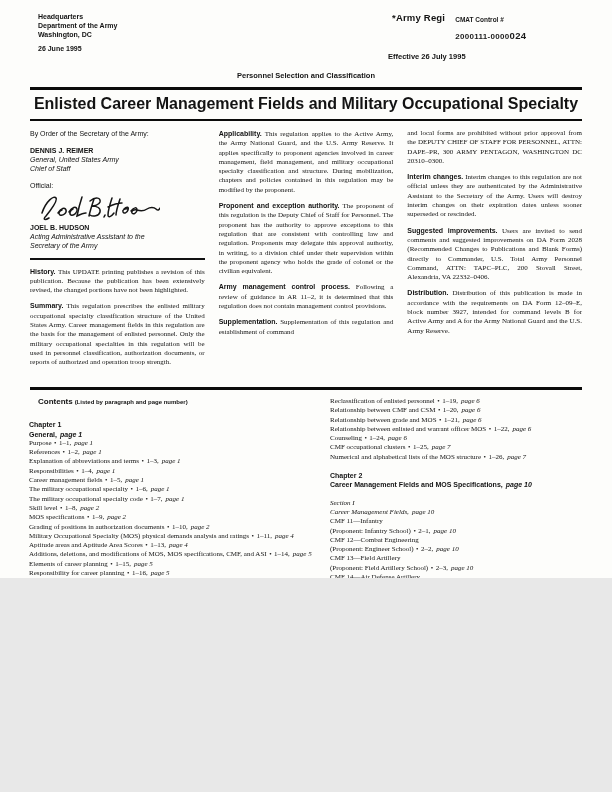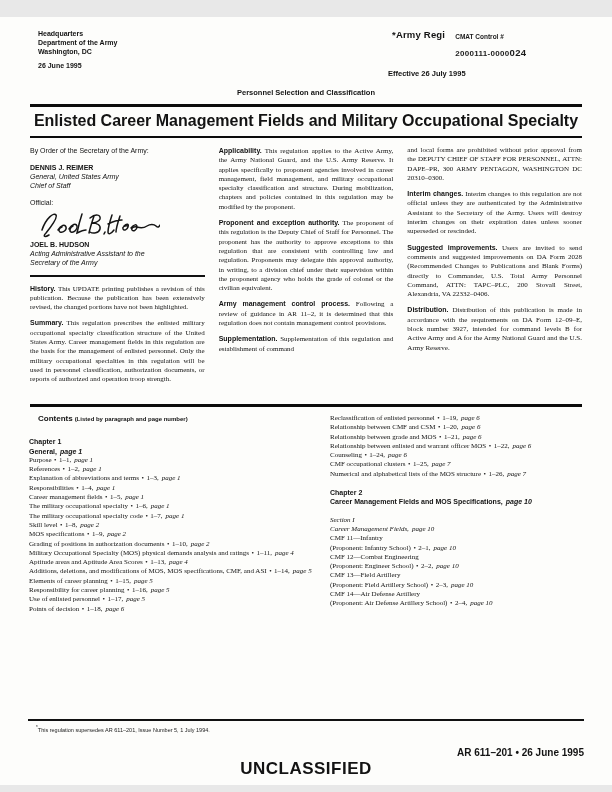--- a/index.html
+++ b/index.html
@@ -1,17 +1,17 @@
 <!DOCTYPE html>
 <html><head>
 <meta charset="utf-8">
 <style>
   html,body { margin:0; padding:0; background:#e8e8e8; }
   .page {
-    position:relative; width:612px; height:768px; margin:17px auto;
+    position:relative; width:612px; height:578px; margin:0 auto;
     background:#fdfdfb; color:#131313; overflow:hidden;
     font-family:"Liberation Serif", serif;
   }
   .inner { padding:12px 30px 0 30px; }
 
   
   .masthead { display:flex; justify-content:space-between; margin-left:8px; }
   .mast-left { font-family:"Liberation Sans", sans-serif; font-weight:bold; font-size:7px; line-height:9px; }
   .mast-date { margin-top:5px; }
   .mast-right { width:190px; font-family:"Liberation Sans", sans-serif; }

